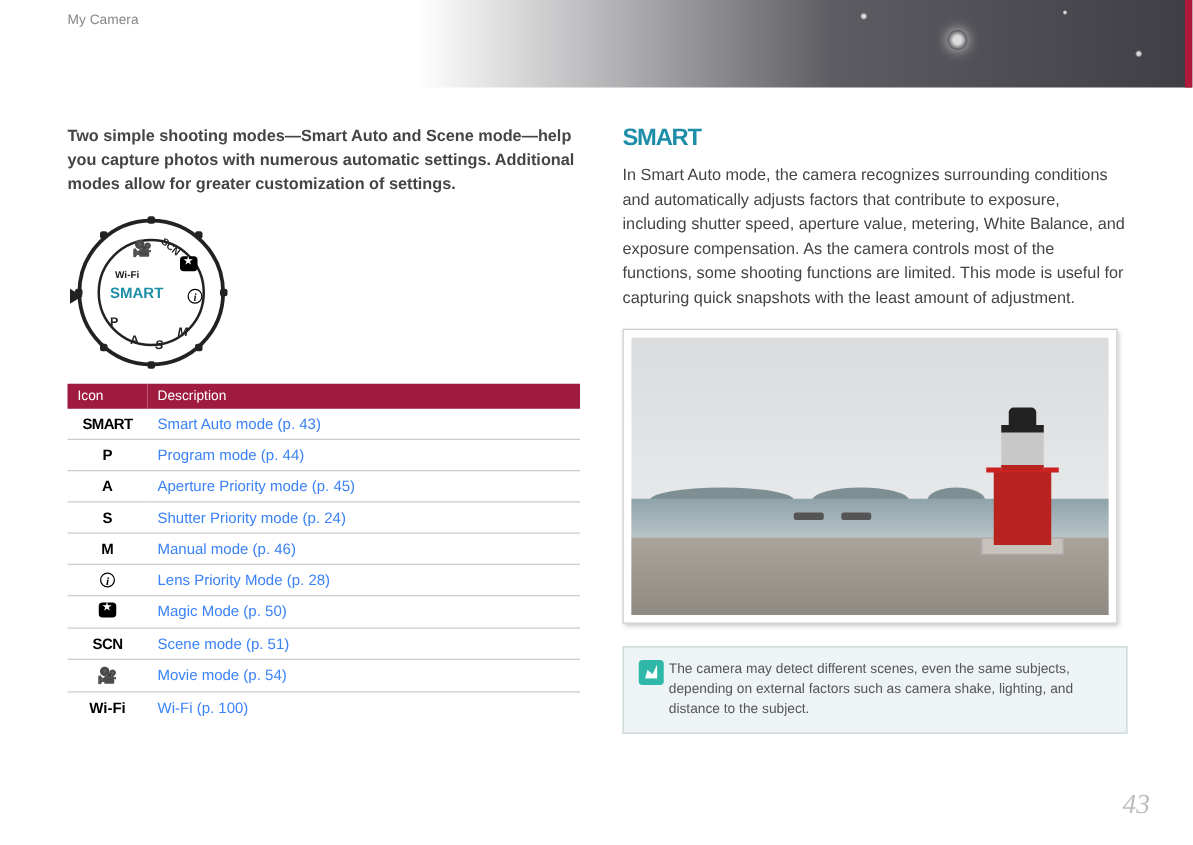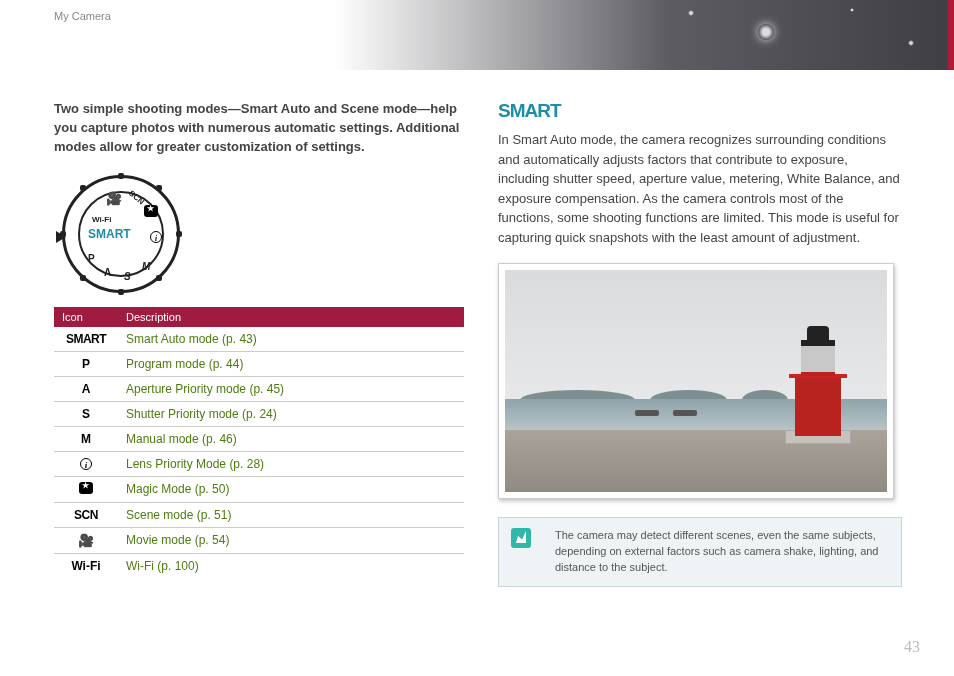--- a/index.html
+++ b/index.html
@@ -40,21 +40,21 @@
   .dl-star  { top:30px; left:82px; }
   .dl-i     { top:56px; left:88px; }
   .dl-cam   { top:16px; left:44px; }
   .pointer  { position:absolute; top:56px; left:-6px; width:0; height:0;
               border-top:6px solid transparent; border-bottom:6px solid transparent; border-left:10px solid #222; }
 
   
   table.modes { width: 100%; border-collapse: collapse; font-size: 12px; margin-top: 6px; }
   table.modes th { background:#9f1b3f; color:#fff; font-weight:normal; text-align:left; padding:4px 8px; font-size:11px; }
   table.modes th:first-child { width: 64px; }
-  table.modes td { border-bottom:1px solid #ccc; padding:5px 8px; color:#4d7c0f; }
+  table.modes td { border-bottom:1px solid #ccc; padding:5px 8px; color:#3b82f6; }
   table.modes td.icon { text-align:center; font-weight:bold; color:#000; font-size:12px; }
   table.modes tr:last-child td { border-bottom:none; }
   .circ-i { display:inline-block; width:12px; height:12px; border:1.2px solid #000; border-radius:50%;
             font-size:9px; line-height:12px; text-align:center; font-style:italic; font-family:serif; }
   .star-box{ display:inline-block; width:14px; height:12px; background:#000; border-radius:3px; position:relative; }
   .star-box::after{ content:"★"; color:#fff; font-size:8px; position:absolute; top:-1px; left:3px; }
   .movie-ic{ font-size:13px; }
   .scn-lbl { font-family: Arial; letter-spacing:-0.5px; }
 
   
@@ -70,27 +70,27 @@
   .lh-base{ position:absolute; right:46px; top:106px; width:46px; height:60px; background:#b9231f; }
   .lh-top { position:absolute; right:52px; top:70px;  width:34px; height:36px; background:#c8c8c8; border-top:6px solid #222; border-bottom:4px solid #b9231f;}
   .lh-cap { position:absolute; right:58px; top:56px;  width:22px; height:14px; background:#222; border-radius:4px 4px 0 0;}
   .lh-rail{ position:absolute; right:40px; top:104px; width:58px; height:4px; background:#c22; }
   .lh-plinth{position:absolute; right:36px; top:160px; width:66px; height:14px; background:#c7c2bb; border:1px solid #aaa;}
   .hill   { position:absolute; top:54%; height:10px; background:#7d8f92; border-radius:50%/100% 100% 0 0; }
   .h1{ left:4%; width:30%; } .h2{ left:38%; width:20%; } .h3{ left:62%; width:12%; }
   .boat   { position:absolute; top:63%; width:24px; height:6px; background:#555; border-radius:2px; }
   .b1{ left:34%; } .b2{ left:44%; }
 
-  .note-box { margin-top:18px; display:flex; gap:24px; background:#eef4f5; border:1px solid #c9d5d8; padding:10px 12px; }
+  .note-box { margin-top:18px; display:flex; gap:4px; background:#eef4f5; border:1px solid #c9d5d8; padding:10px 12px; }
   .note-icon{ flex:0 0 20px; width:20px; height:20px; background:#2fb7a9; border-radius:3px; position:relative; }
   .note-icon::after{ content:""; position:absolute; left:5px; top:3px; width:10px; height:12px;
                      background:#fff; clip-path: polygon(0 100%, 20% 40%, 60% 70%, 100% 0, 100% 100%); }
   .note-text{ font-size:11px; line-height:1.45; color:#555; }
 
-  .page-num { position:absolute; right:34px; bottom:20px; font-size:16px; color:#bcbcbc; font-family: Georgia, 'Times New Roman', serif; }
+  .page-num { position:absolute; right:34px; bottom:20px; font-size:22px; font-style:italic; color:#bcbcbc; font-family: Georgia, 'Times New Roman', serif; }
 </style>
 </head>
 <body>
 
 <div class="page">
 
   <div class="banner">
     <span class="sparkle s1"></span>
     <span class="sparkle s2"></span>
     <span class="sparkle s3"></span>

